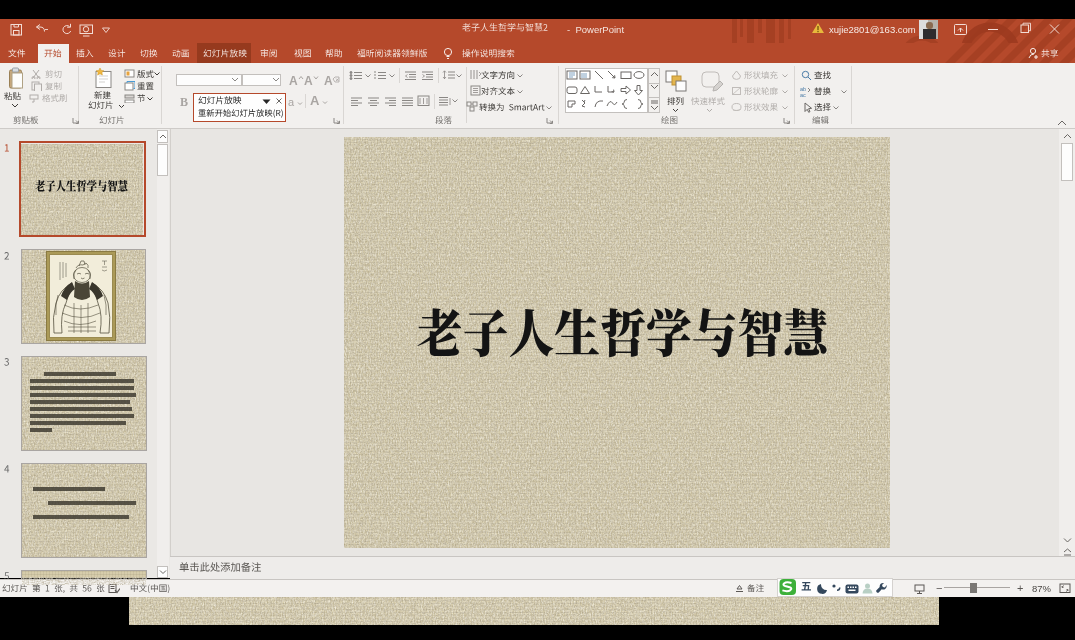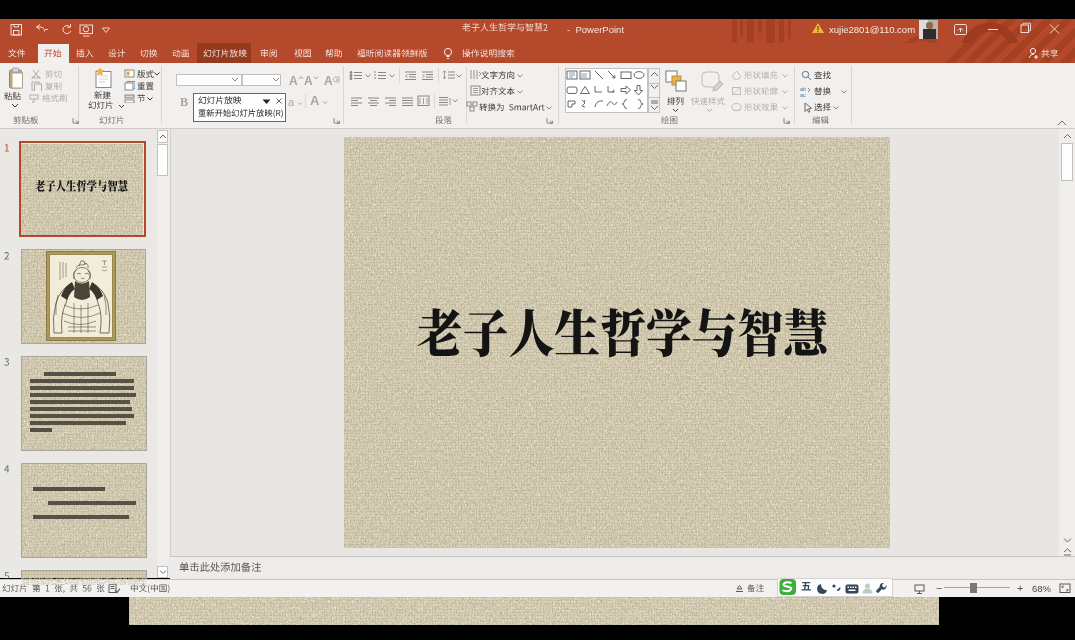--- a/index.html
+++ b/index.html
@@ -50,21 +50,21 @@
 </svg>
     <svg style="position:absolute;left:462px;top:23px;overflow:visible" width="87" height="11">
       <path transform="translate(0,7.7)" fill="#f5e4de" d="M7.5 -7.2C7.2 -6.8 6.9 -6.3 6.5 -5.9V-6.3H4.2V-7.6H3.5V-6.3H1.3V-5.7H3.5V-4.5H0.5V-3.8H4.1C2.9 -3.1 1.6 -2.4 0.3 -1.9C0.4 -1.7 0.7 -1.5 0.8 -1.3C1.5 -1.6 2.2 -2 2.9 -2.3V-0.4C2.9 0.4 3.2 0.6 4.4 0.6C4.6 0.6 6.6 0.6 6.9 0.6C7.9 0.6 8.1 0.3 8.2 -1C8 -1.1 7.8 -1.2 7.6 -1.3C7.5 -0.2 7.4 -0 6.8 -0C6.4 -0 4.7 -0 4.4 -0C3.7 -0 3.6 -0.1 3.6 -0.4V-1.2C4.9 -1.6 6.4 -2 7.4 -2.5L6.8 -3C6.1 -2.6 4.8 -2.1 3.6 -1.8V-2.8C4.1 -3.1 4.7 -3.5 5.2 -3.8H8.5V-4.5H5.9C6.8 -5.2 7.5 -6 8.1 -6.9ZM4.2 -4.5V-5.7H6.3C5.9 -5.3 5.4 -4.9 4.9 -4.5Z M13.2 -4.9V-3.6H9.5V-2.9H13.2V-0.2C13.2 -0 13.1 0 12.9 0C12.7 0 12.1 0.1 11.3 0C11.5 0.2 11.6 0.5 11.6 0.7C12.5 0.7 13.1 0.7 13.4 0.6C13.8 0.5 13.9 0.3 13.9 -0.2V-2.9H17.6V-3.6H13.9V-4.5C14.9 -5 16.1 -5.8 16.9 -6.6L16.3 -7L16.2 -6.9H10.4V-6.3H15.4C14.8 -5.8 13.9 -5.2 13.2 -4.9Z M22.1 -7.5C22.1 -6.1 22.1 -1.7 18.4 0.2C18.6 0.3 18.8 0.5 18.9 0.7C21.1 -0.5 22.1 -2.5 22.5 -4.3C23 -2.6 23.9 -0.4 26.2 0.6C26.3 0.5 26.5 0.2 26.7 0.1C23.5 -1.3 22.9 -5.1 22.8 -6.2C22.9 -6.7 22.9 -7.2 22.9 -7.5Z M29.2 -7.4C28.8 -6.1 28.2 -4.9 27.5 -4.1C27.7 -4 28 -3.8 28.1 -3.7C28.4 -4.1 28.7 -4.6 29 -5.2H31.2V-3.2H28.5V-2.5H31.2V-0.2H27.5V0.4H35.5V-0.2H31.9V-2.5H34.8V-3.2H31.9V-5.2H35.1V-5.8H31.9V-7.6H31.2V-5.8H29.3C29.5 -6.3 29.7 -6.8 29.8 -7.3Z M37.6 -2.5V0.7H38.3V0.4H42.7V0.7H43.4V-2.5ZM38.3 -0.3V-1.9H42.7V-0.3ZM38.1 -7.6V-6.6H36.6V-6H38.1V-5L36.5 -4.8L36.5 -4.2L38.1 -4.4V-3.5C38.1 -3.3 38.1 -3.3 37.9 -3.3C37.8 -3.3 37.5 -3.3 37.1 -3.3C37.2 -3.2 37.2 -2.9 37.3 -2.8C37.8 -2.8 38.2 -2.8 38.4 -2.9C38.7 -3 38.7 -3.1 38.7 -3.4V-4.5L40.1 -4.7L40.1 -5.3L38.7 -5.1V-6H40V-6.6H38.7V-7.6ZM40.6 -6.8V-5.5C40.6 -4.7 40.5 -3.8 39.6 -3.1C39.7 -3 40 -2.8 40.1 -2.7C40.9 -3.3 41.1 -4.1 41.2 -4.9H42.6V-2.7H43.3V-4.9H44.5V-5.5H41.2V-5.5V-6.4C42.2 -6.5 43.4 -6.8 44.2 -7L43.6 -7.5C42.9 -7.2 41.7 -7 40.6 -6.8Z M49.1 -3.1V-2.5H45.5V-1.8H49.1V-0.1C49.1 0 49.1 0 48.9 0.1C48.7 0.1 48.1 0.1 47.4 0.1C47.5 0.2 47.7 0.5 47.7 0.7C48.5 0.7 49 0.7 49.4 0.6C49.7 0.5 49.8 0.3 49.8 -0.1V-1.8H53.5V-2.5H49.8V-2.8C50.6 -3.2 51.5 -3.7 52.1 -4.2L51.6 -4.6L51.5 -4.5H47.1V-3.9H50.7C50.2 -3.6 49.7 -3.3 49.1 -3.1ZM48.8 -7.4C49.1 -7 49.4 -6.4 49.5 -6.1H47.5L47.9 -6.2C47.7 -6.6 47.3 -7.1 47 -7.5L46.4 -7.2C46.7 -6.9 47 -6.4 47.2 -6.1H45.7V-4.3H46.4V-5.5H52.7V-4.3H53.4V-6.1H51.9C52.2 -6.4 52.5 -6.9 52.7 -7.3L52.1 -7.5C51.9 -7.1 51.5 -6.5 51.1 -6.1H49.7L50.1 -6.2C50 -6.6 49.7 -7.2 49.4 -7.6Z M54.5 -2.1V-1.5H60.1V-2.1ZM56.3 -7.4C56.1 -6.1 55.8 -4.4 55.5 -3.4L56 -3.4H56.2H61.3C61.1 -1.3 60.8 -0.4 60.5 -0.1C60.4 -0 60.2 -0 60 -0C59.8 -0 59.1 -0 58.4 -0.1C58.5 0.1 58.6 0.4 58.6 0.6C59.2 0.6 59.9 0.6 60.2 0.6C60.6 0.6 60.8 0.5 61.1 0.3C61.5 -0.1 61.7 -1.1 62 -3.7C62 -3.8 62 -4 62 -4H56.3C56.5 -4.5 56.6 -5.1 56.7 -5.7H61.9V-6.3H56.8L57 -7.3Z M68.5 -6.2H70.4V-4.3H68.5ZM67.9 -6.8V-3.7H71.1V-6.8ZM65.4 -1.1H69.6V-0.2H65.4ZM65.4 -1.6V-2.4H69.6V-1.6ZM64.8 -3V0.7H65.4V0.4H69.6V0.7H70.3V-3ZM64.5 -7.6C64.3 -6.9 63.9 -6.2 63.5 -5.8C63.6 -5.7 63.9 -5.5 64 -5.4C64.2 -5.7 64.4 -5.9 64.6 -6.3H65.3V-5.7L65.3 -5.4H63.5V-4.9H65.2C65 -4.3 64.5 -3.7 63.4 -3.3C63.5 -3.1 63.7 -2.9 63.8 -2.8C64.7 -3.2 65.3 -3.7 65.6 -4.2C66 -3.9 66.7 -3.5 67 -3.2L67.5 -3.7C67.2 -3.9 66.2 -4.5 65.8 -4.7L65.8 -4.9H67.5V-5.4H66L66 -5.7V-6.3H67.3V-6.8H64.8C64.9 -7 65 -7.2 65.1 -7.5Z M74.5 -1.4V-0.2C74.5 0.4 74.8 0.6 75.8 0.6C76 0.6 77.5 0.6 77.8 0.6C78.6 0.6 78.8 0.4 78.8 -0.6C78.7 -0.6 78.4 -0.7 78.3 -0.8C78.2 -0.1 78.1 0 77.7 0C77.4 0 76.1 0 75.8 0C75.3 0 75.2 -0 75.2 -0.2V-1.4ZM75.9 -1.4C76.3 -1.1 76.8 -0.7 77 -0.4L77.5 -0.8C77.2 -1.1 76.7 -1.5 76.3 -1.8ZM79 -1.2C79.3 -0.7 79.7 0 79.9 0.5L80.5 0.2C80.4 -0.2 80 -0.9 79.6 -1.4ZM73.4 -1.3C73.2 -0.8 72.9 -0.2 72.6 0.2L73.2 0.5C73.5 0.1 73.8 -0.6 74 -1.1ZM73.6 -3.3V-2.8H78.9V-2.3H73.3V-1.8H79.6V-4.3H73.3V-3.8H78.9V-3.3ZM72.6 -5.3V-4.9H74.2V-4.4H74.8V-4.9H76.2V-5.3H74.8V-5.8H75.9V-6.2H74.8V-6.6H76V-7.1H74.8V-7.6H74.2V-7.1H72.7V-6.6H74.2V-6.2H72.9V-5.8H74.2V-5.3ZM78.1 -7.6V-7.1H76.6V-6.6H78.1V-6.2H76.8V-5.8H78.1V-5.3H76.5V-4.9H78.1V-4.4H78.7V-4.9H80.4V-5.3H78.7V-5.8H80V-6.2H78.7V-6.6H80.2V-7.1H78.7V-7.6Z M81.4 0H85.5V-0.7H83.7C83.4 -0.7 83 -0.7 82.6 -0.6C84.2 -2.1 85.2 -3.5 85.2 -4.8C85.2 -5.9 84.5 -6.7 83.3 -6.7C82.5 -6.7 81.9 -6.3 81.4 -5.8L81.8 -5.3C82.2 -5.7 82.7 -6 83.2 -6C84 -6 84.4 -5.5 84.4 -4.7C84.4 -3.6 83.5 -2.3 81.4 -0.5Z"></path>
     </svg>
     <div class="abs" style="left:567px;top:23.5px;color:#f5e4de;font-size:9.5px">-&nbsp; PowerPoint</div>
     <svg class="abs" style="left:812px;top:23px" width="12" height="11">
       <path d="M6 0 L12 10 L0 10 Z" fill="#e8b93c"></path>
       <rect x="5.3" y="3" width="1.4" height="4" fill="#7a5a10"></rect>
       <rect x="5.3" y="7.8" width="1.4" height="1.4" fill="#7a5a10"></rect>
     </svg>
-    <div class="abs" style="left:829px;top:23.5px;color:#f7eae5;font-size:9.5px">xujie2801@110.com</div>
+    <div class="abs" style="left:829px;top:23.5px;color:#f7eae5;font-size:9.5px">xujie2801@163.com</div>
     <div class="abs" style="left:919px;top:20px;width:19px;height:19px;background:#b6b2ac;overflow:hidden">
       <div class="abs" style="left:0;top:0;width:9px;height:19px;background:#ddd"></div>
       <div class="abs" style="left:7px;top:2px;width:7px;height:7px;background:#8a6a50;border-radius:3px"></div>
       <div class="abs" style="left:4px;top:9px;width:13px;height:10px;background:#2e2c2e"></div>
     </div>
     <svg class="abs" style="left:954px;top:24px" width="13" height="11" fill="none" stroke="#f3ddd6">
       <rect x="0.5" y="0.5" width="12" height="10" rx="1"></rect>
       <path d="M4 6.5 L6.5 4 L9 6.5 M6.5 4 L6.5 8" stroke-width="1"></path>
     </svg>
     <svg class="abs" style="left:985px;top:22px" width="90" height="14" fill="none" stroke="#f3ddd6" stroke-width="1">
@@ -711,20 +711,20 @@
       <path d="M10.5 3 a3.5 3.5 0 0 1 -4.8 4.2 L3 10.2 a1.6 1.6 0 0 1 -2.3 -2.3 L3.7 5 A3.5 3.5 0 0 1 8 1 L6 3 l0.8 2 2.2 0.5 Z" fill="#33475c"></path>
     </svg>
     <svg class="abs" style="left:914px;top:584px" width="11" height="10" fill="none" stroke="#5a5754">
       <rect x="1" y="1" width="9" height="6"></rect>
       <path d="M3 9.5 h5 M5.5 7 v2.5"></path>
     </svg>
     <div class="abs" style="left:936px;top:582px;color:#5a5754;font-size:11px">−</div>
     <div class="abs" style="left:944px;top:587px;width:66px;height:1px;background:#a9a5a2"></div>
     <div class="abs" style="left:970px;top:582.5px;width:7px;height:10px;background:#7a7774"></div>
     <div class="abs" style="left:1017px;top:582px;color:#5a5754;font-size:11px">+</div>
-    <div class="abs" style="left:1032px;top:583px;color:#4a4744;font-size:9.5px">68%</div>
+    <div class="abs" style="left:1032px;top:583px;color:#4a4744;font-size:9.5px">87%</div>
     <svg class="abs" style="left:1059px;top:583px" width="12" height="11" fill="none" stroke="#5a5754">
       <rect x="1" y="1" width="10" height="8.5"></rect>
       <path d="M3 4 l2 -1.5 M9 7 l-2 1.5 M3 3 v1.5 h1.5 M9 8 v-1.5 h-1.5" stroke-width="0.8"></path>
     </svg>
     <div class="abs" style="left:129px;top:597px;width:810px;height:28px;background-color:#d9cfae;background-image:repeating-linear-gradient(0deg,rgba(115,105,80,0.13) 0 1px,rgba(0,0,0,0) 1px 3px),repeating-linear-gradient(90deg,rgba(115,105,80,0.10) 0 1px,rgba(0,0,0,0) 1px 3px);z-index:1"><svg width="810" height="28">
         <rect width="810" height="28" filter="url(#linen)"></rect>
       </svg></div>
   </div>
 </body></html>

